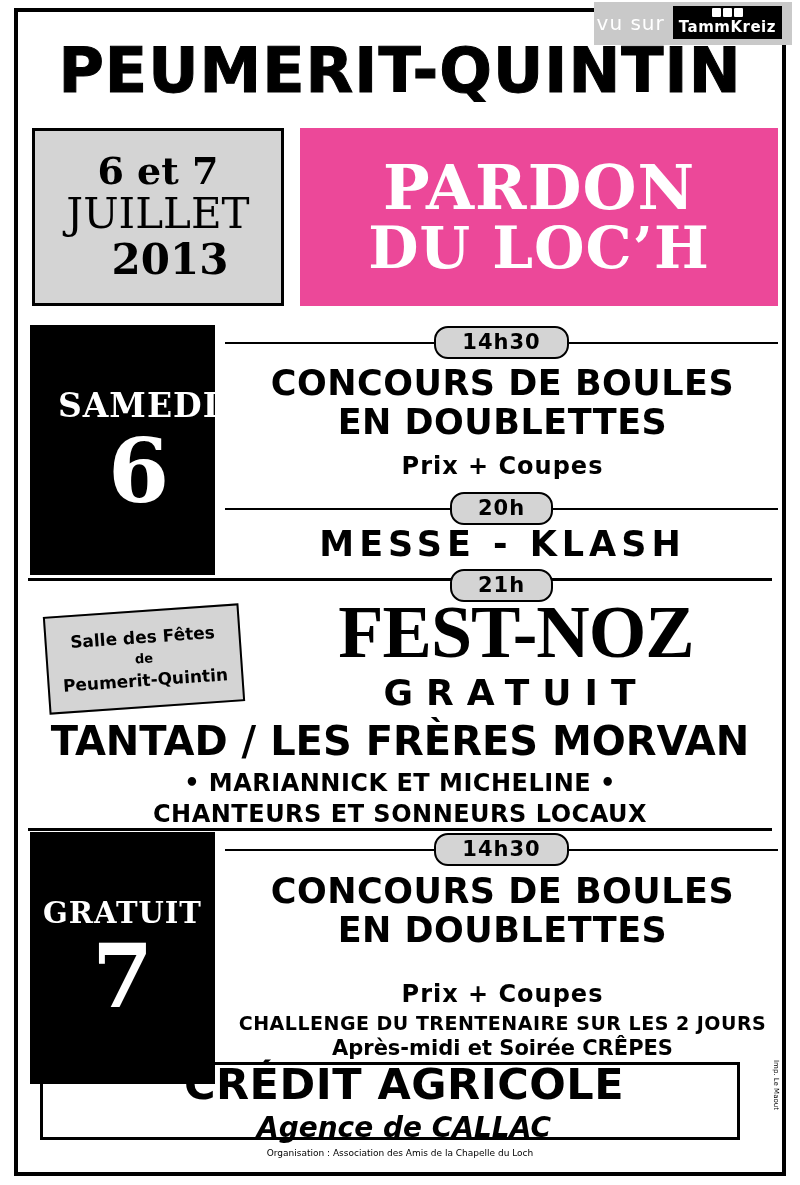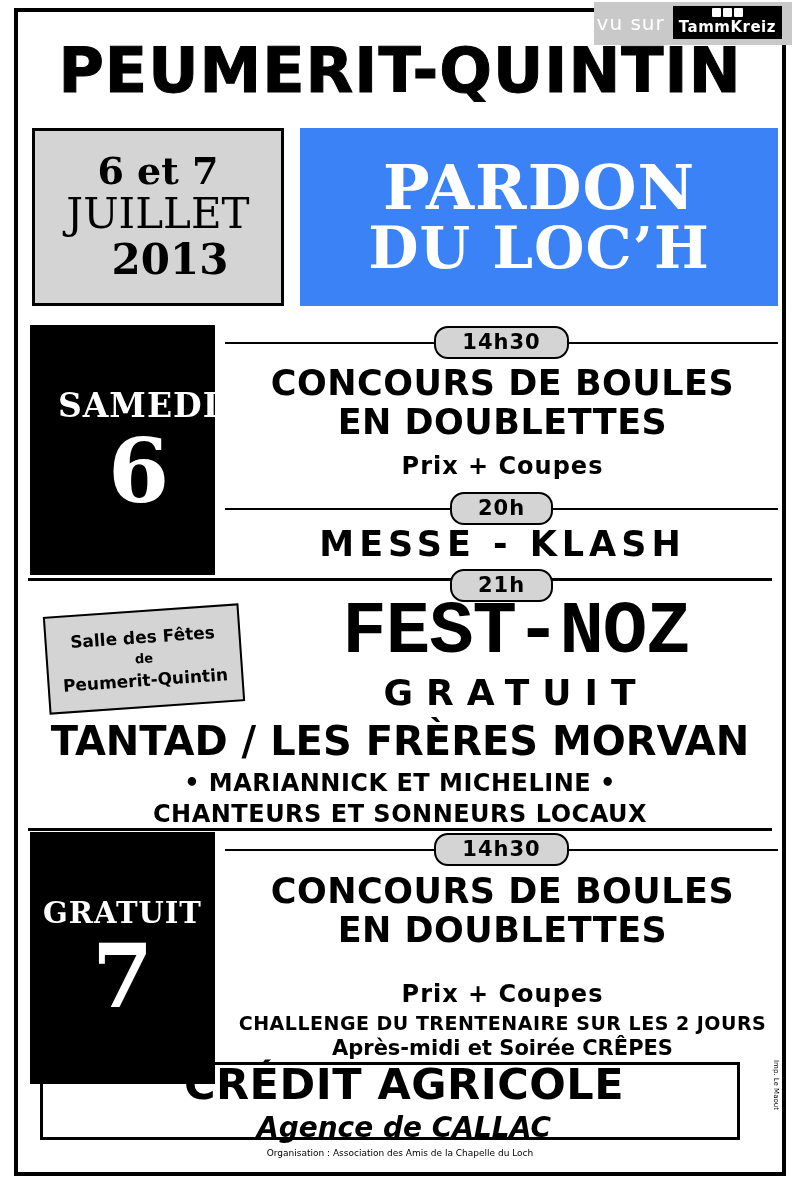--- a/index.html
+++ b/index.html
@@ -89,21 +89,21 @@
   }
   .datebox .d1 { font-size: 38px; font-weight: bold; line-height: 1.05; }
   .datebox .d2 { font-size: 42px; font-weight: normal; line-height: 1.1; }
   .datebox .d3 { font-size: 42px; font-weight: bold; line-height: 1.1; margin-left: 24px; }
 
   
   .pardon {
     position: absolute;
     left: 300px; top: 128px;
     right: 22px; height: 178px;
-    background: #3b82f6;
+    background: #ec4899;
     color: #fff;
     display: flex;
     flex-direction: column;
     align-items: center;
     justify-content: center;
     font-family: "DejaVu Serif", serif;
     font-weight: bold;
   }
   .pardon .p1 { font-size: 62px; line-height: 1.02; letter-spacing: 1px; }
   .pardon .p2 { font-size: 58px; line-height: 1.02; letter-spacing: 1px; }
@@ -174,21 +174,21 @@
     line-height: 1.45;
     text-align: center;
   }
   .salle .s2 { font-size: 13px; }
 
   .festnoz {
     position: absolute;
     left: 250px; top: 595px;
     right: 18px;
     text-align: center;
-    font-family: Liberation Mono, monospace;
+    font-family: Liberation Serif, serif;
     font-weight: bold;
     font-size: 74px;
     line-height: 1;
     letter-spacing: -1px;
   }
   .gratuit {
     position: absolute;
     left: 250px; top: 672px;
     right: 18px;
     text-align: center;

